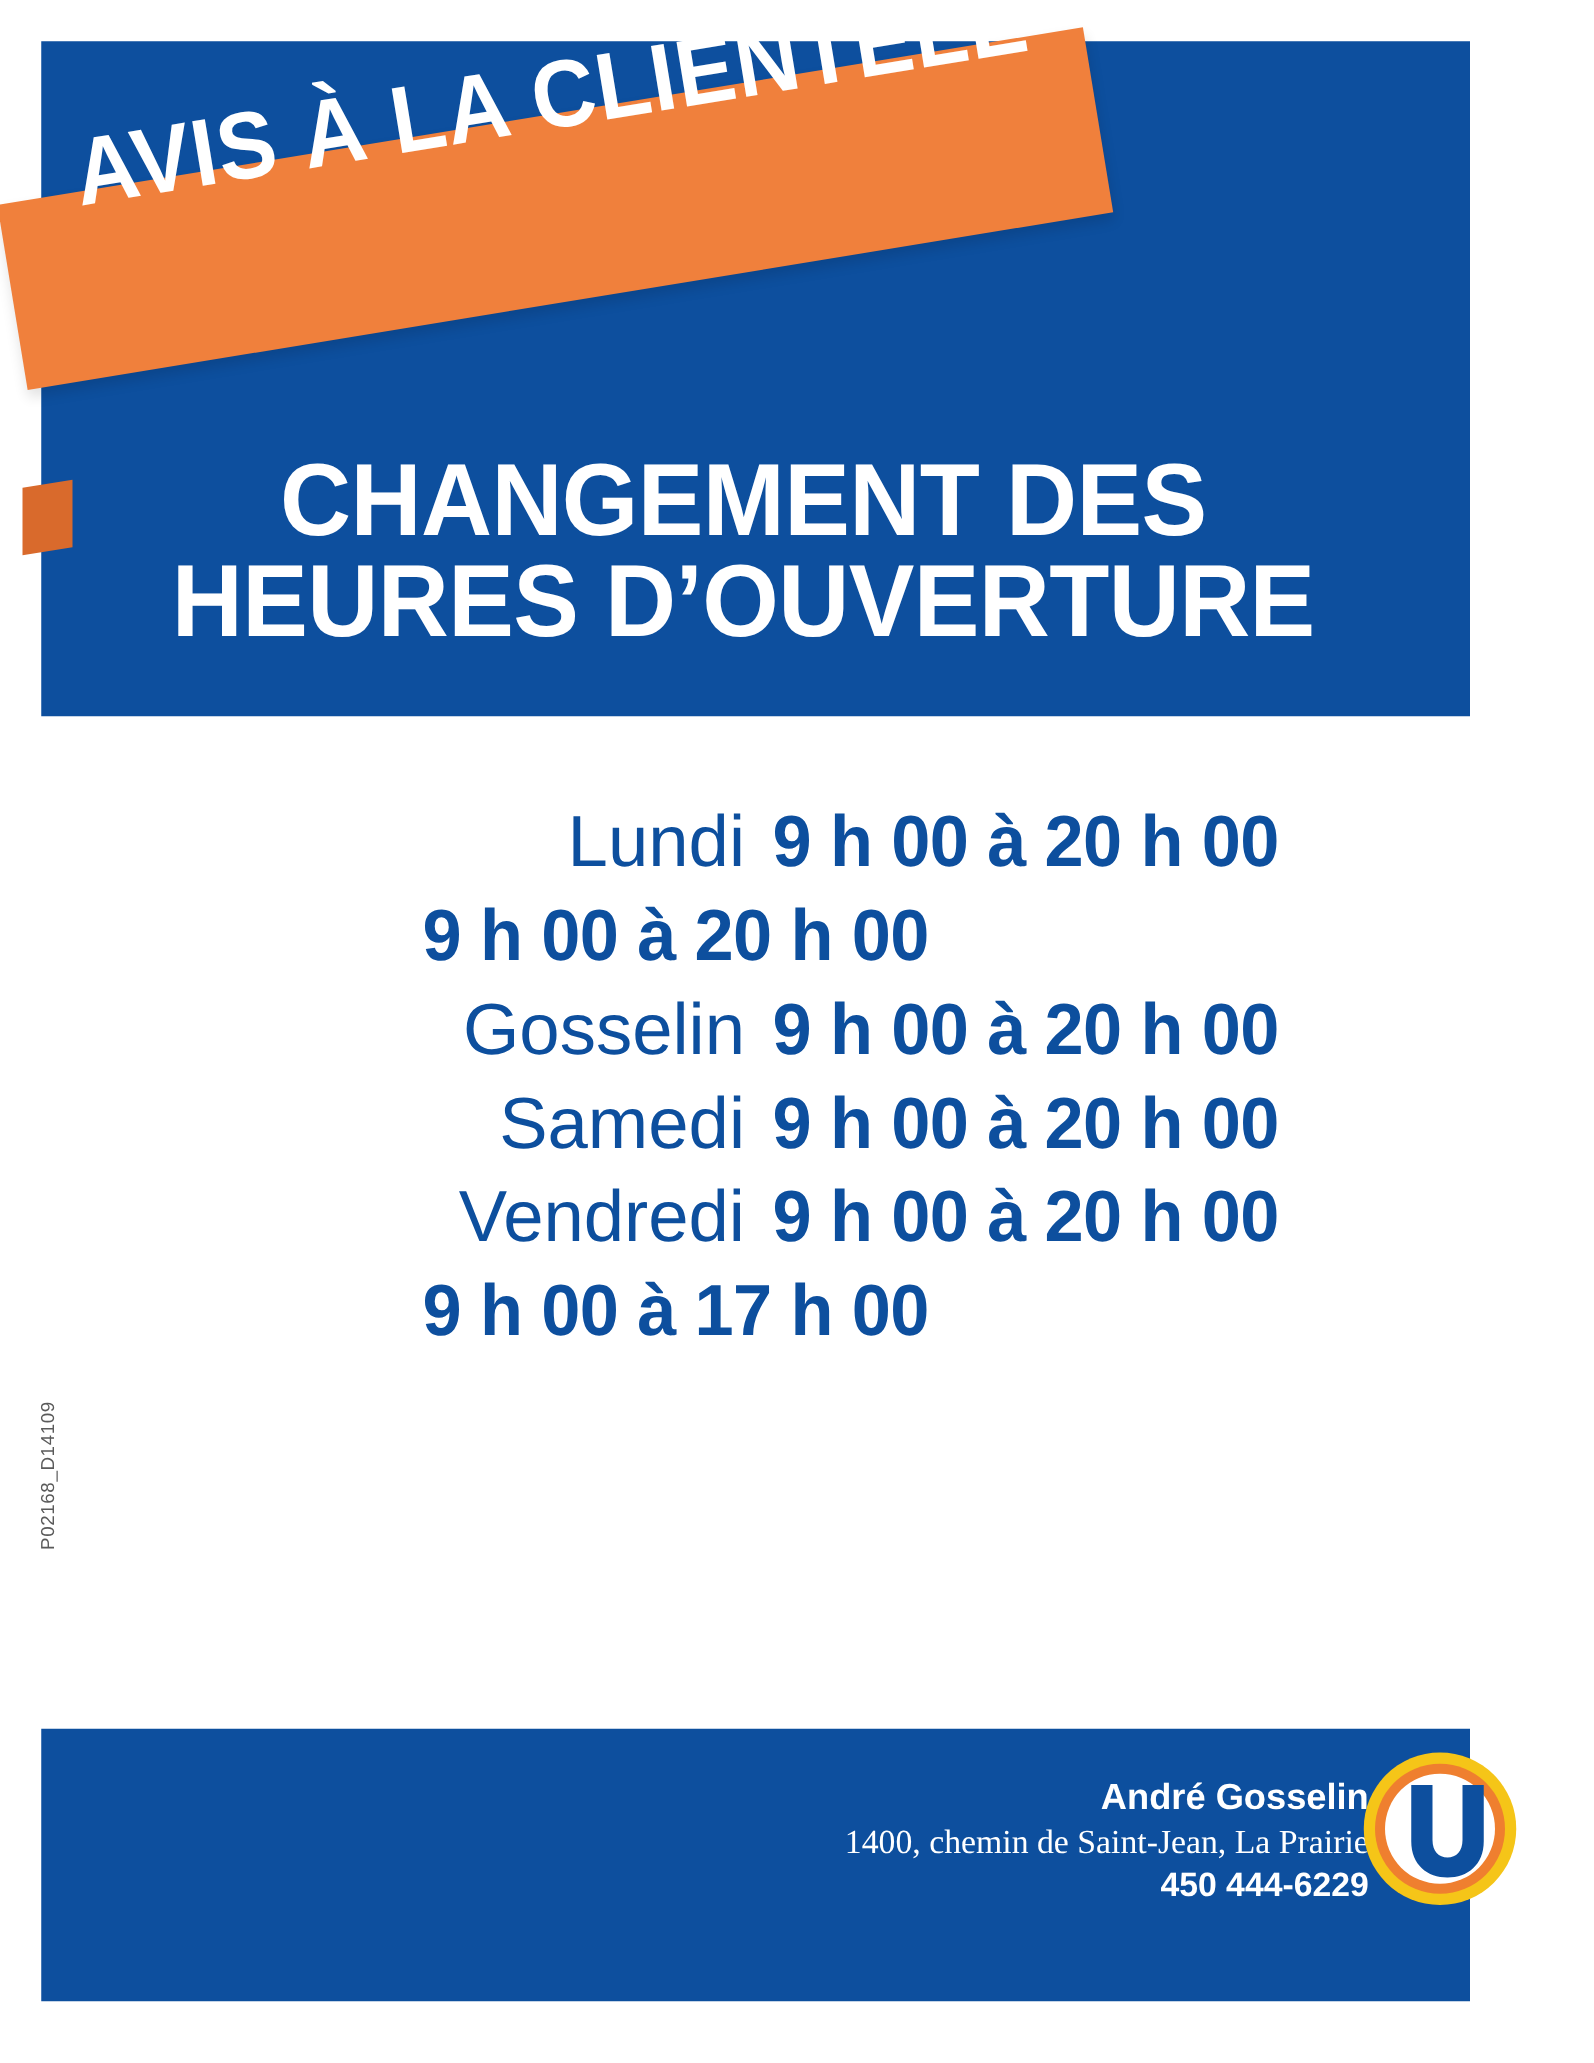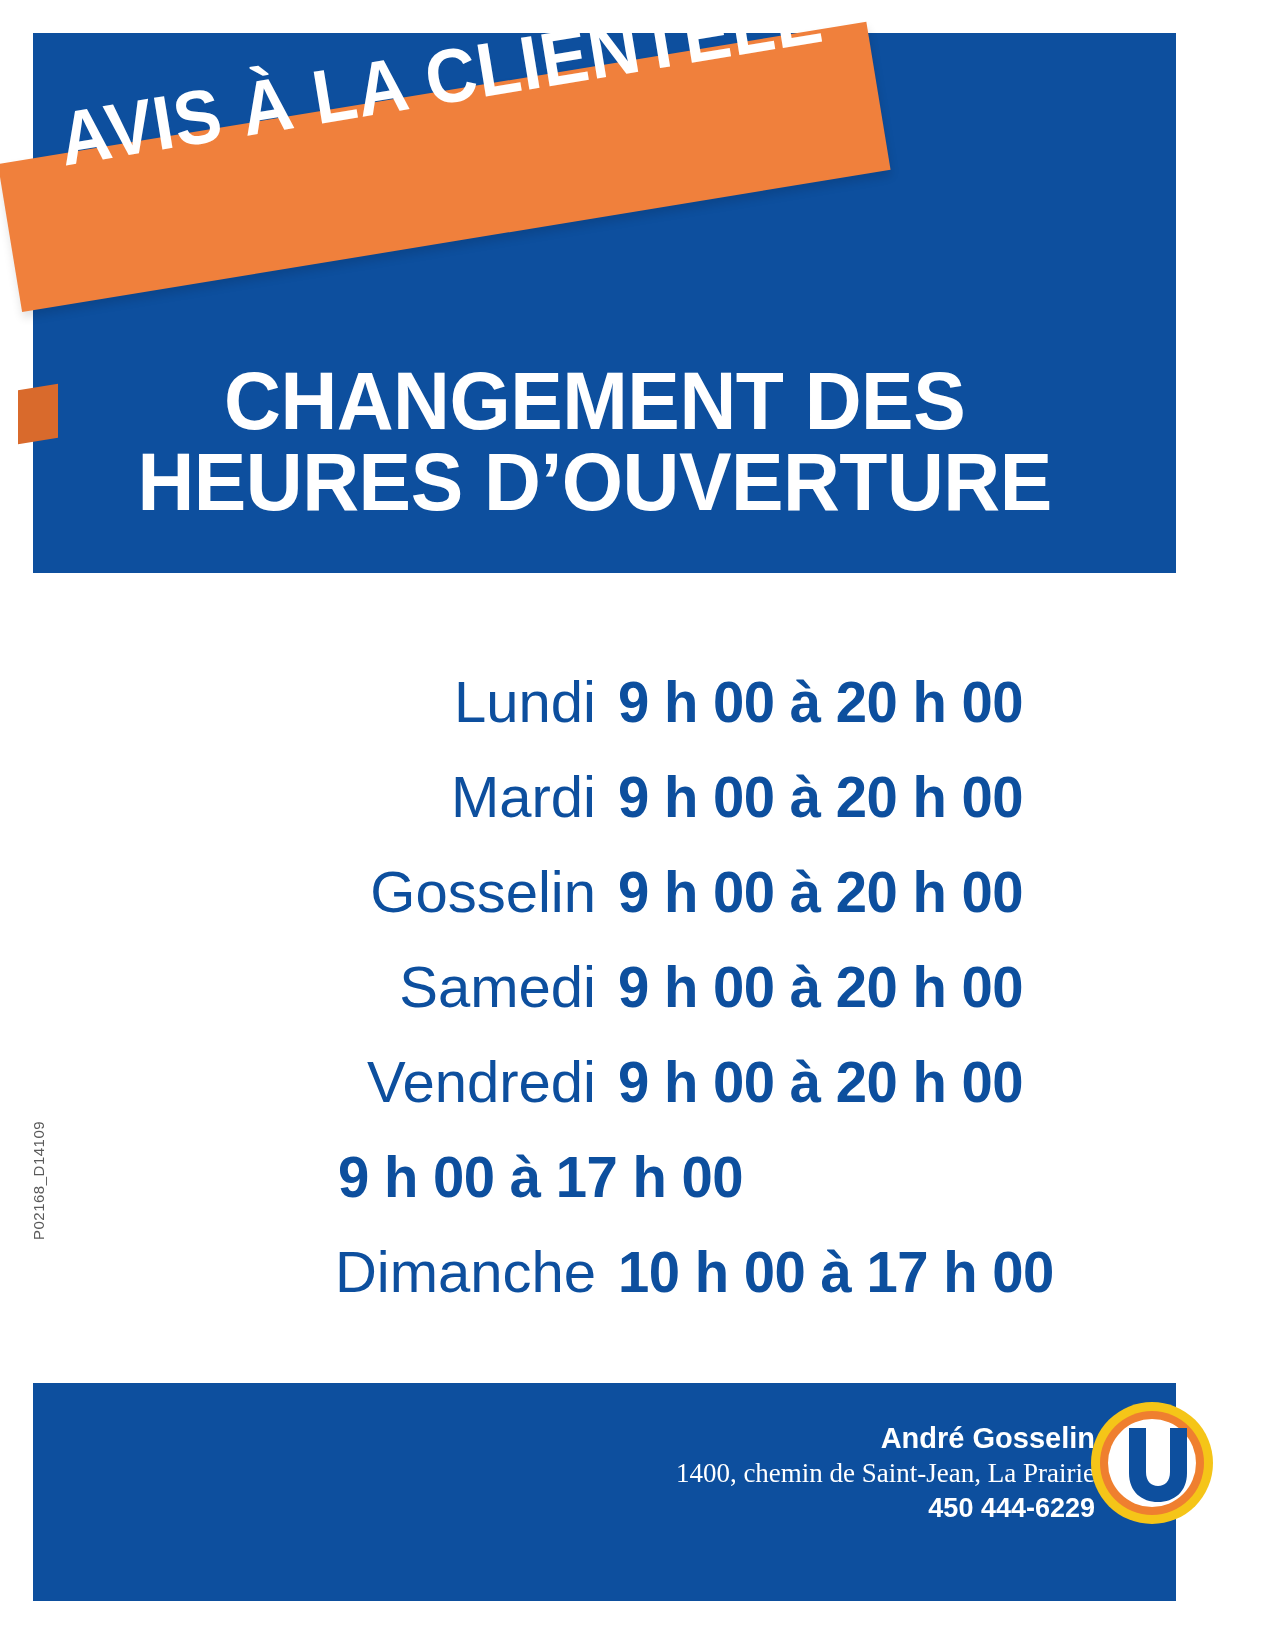--- a/index.html
+++ b/index.html
@@ -98,21 +98,20 @@
     left: 33px;
     top: 640px;
     width: 1110px;
   }
   .hours-row {
     display: flex;
     align-items: flex-start;
     justify-content: center;
     margin-bottom: 8px;
     color: #0d4f9e;
-    margin-top: 28px;
   }
   .day {
     width: 560px;
     text-align: right;
     font-size: 58px;
     font-weight: normal;
     padding-right: 22px;
     box-sizing: border-box;
     font-family: "Liberation Sans", sans-serif;
   }
@@ -202,41 +201,36 @@
   <span class="line">CHANGEMENT DES</span>
   <span class="line">HEURES D’OUVERTURE</span>
 </div>
 
 <div class="hours">
   <div class="hours-row">
     <div class="day">Lundi</div>
     <div class="time">9 h 00 à 20 h 00</div>
   </div>
   <div class="hours-row">
-    <div class="day">Mardi</div>
     <div class="time">9 h 00 à 20 h 00</div>
   </div>
   <div class="hours-row">
     <div class="day">Gosselin</div>
     <div class="time">9 h 00 à 20 h 00</div>
   </div>
   <div class="hours-row">
     <div class="day">Samedi</div>
     <div class="time">9 h 00 à 20 h 00</div>
   </div>
   <div class="hours-row">
     <div class="day">Vendredi</div>
     <div class="time">9 h 00 à 20 h 00</div>
   </div>
   <div class="hours-row">
     <div class="time">9 h 00 à 17 h 00</div>
-  </div>
-  <div class="hours-row">
-    <div class="day">Dimanche</div>
-    <div class="time">10 h 00 à 17 h 00</div>
   </div>
 </div>
 
 <div class="side-code">P02168_D14109</div>
 
 <div class="bottom-bar"></div>
 <div class="footer-text">
   <div class="footer-name">André Gosselin</div>
   <div class="footer-addr">1400, chemin de Saint-Jean, La Prairie</div>
   <div class="footer-phone">450 444-6229</div>

